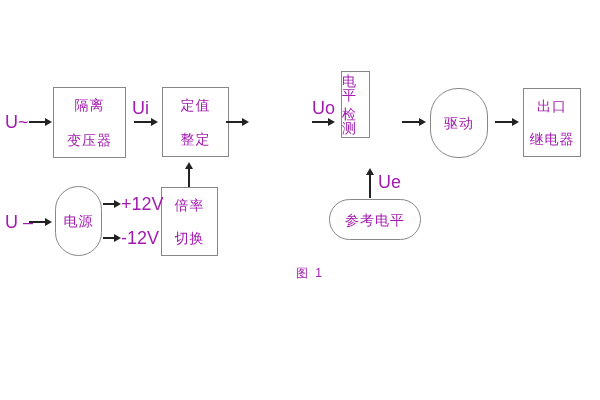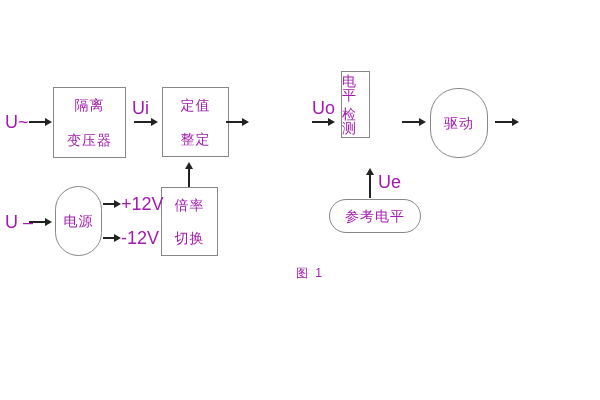--- a/index.html
+++ b/index.html
@@ -87,31 +87,35 @@
 
   <div class="box" style="left:341px;top:71px;width:29px;height:67px;">
     <span>电平</span>
     <span>检测</span>
   </div>
 
   <div class="box single" style="left:430px;top:88px;width:58px;height:70px;">
     <span>驱动</span>
   </div>
 
+  <div class="box" style="left:523px;top:88px;width:58px;height:69px;">
+    <span>出口</span>
+    <span>继电器</span>
+  </div>
 
   <div class="box single" style="left:55px;top:186px;width:47px;height:70px;">
     <span>电源</span>
   </div>
 
   <div class="box" style="left:161px;top:187px;width:57px;height:69px;">
     <span>倍率</span>
     <span>切换</span>
   </div>
 
-  <div class="box single" style="left:329px;top:199px;width:92px;height:34px;">
+  <div class="box single" style="left:329px;top:199px;width:92px;height:41px;">
     <span>参考电平</span>
   </div>
 
   <div class="lbl" style="left:5px;top:114px;">U~</div>
   <div class="lbl" style="left:132px;top:100px;">Ui</div>
   <div class="lbl" style="left:312px;top:100px;">Uo</div>
   <div class="lbl" style="left:5px;top:214px;">U –</div>
   <div class="lbl" style="left:121px;top:196px;">+12V</div>
   <div class="lbl" style="left:121px;top:230px;">-12V</div>
   <div class="lbl" style="left:378px;top:174px;">Ue</div>

